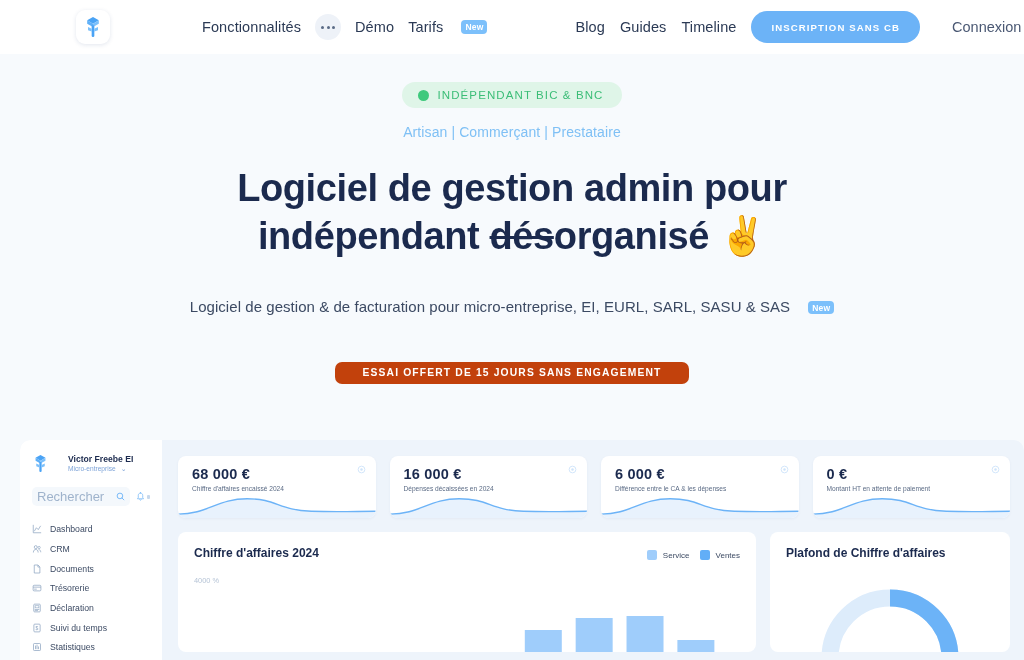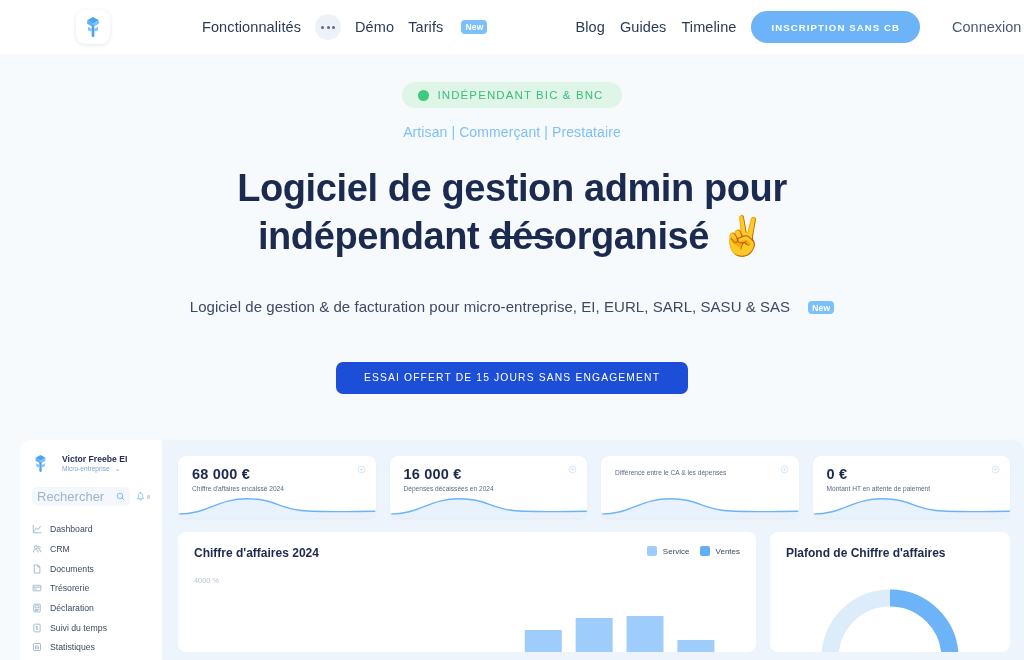--- a/index.html
+++ b/index.html
@@ -128,28 +128,28 @@
   }
   .struck { text-decoration: line-through; text-decoration-thickness: 3px; }
   .subtitle {
     margin-top: 37px;
     font-size: 15px;
     color: #3c4a63;
     letter-spacing: .05px;
   }
   .cta-main {
     margin-top: 47px;
-    background: #1d4ed8;
+    background: #c2410c;
     color: #ffffff;
     border: none;
     border-radius: 7px;
-    height: 32px;
+    height: 22px;
     padding: 0 28px;
     font-size: 10.3px;
-    font-weight: normal;
+    font-weight: bold;
     letter-spacing: 1.15px;
     cursor: pointer;
     font-family: "Liberation Sans", sans-serif;
   }
 
   
   .dash {
     position: absolute;
     left: 20px; top: 440px;
     width: 1004px; height: 260px;
@@ -157,21 +157,21 @@
     border-radius: 10px 10px 0 0;
     overflow: hidden;
   }
   .dash-side {
     width: 142px;
     background: #ffffff;
     padding: 14px 12px 0 12px;
     flex-shrink: 0;
     border-radius: 10px 0 0 0;
   }
-  .side-user { display: flex; align-items: center; gap: 13px; }
+  .side-user { display: flex; align-items: center; gap: 19px; }
   .side-user-txt { line-height: 1.25; }
   .side-user-name { font-size: 8.6px; font-weight: bold; color: #1b2a4e; }
   .side-user-sub { font-size: 6.6px; color: #7fa4d8; display:flex; align-items:center; gap:5px; }
   .chev { font-size: 7px; color: #7fa4d8; }
 
   .side-search-row { display: flex; align-items: center; gap: 6px; margin-top: 14px; }
   .side-search {
     flex: 1;
     height: 19px;
     background: #f4f8fc;
@@ -218,21 +218,21 @@
   .lower-row { display: flex; gap: 14px; margin-top: 14px; }
   .panel-ca {
     flex: 1;
     background: #ffffff;
     border-radius: 8px;
     padding: 14px 16px 0 16px;
     height: 120px;
     position: relative;
     overflow: hidden;
   }
-  .panel-head { display: flex; align-items: flex-start; justify-content: space-between; }
+  .panel-head { display: flex; align-items: flex-end; justify-content: space-between; }
   .panel-title { font-size: 12px; font-weight: bold; color: #1b2a4e; }
   .legend { display: flex; align-items: center; gap: 10px; }
   .legend-item { display: flex; align-items: center; gap: 6px; }
   .legend-sw { width: 10px; height: 10px; border-radius: 2px; display: block; }
   .legend-lb { font-size: 8px; color: #3c4a63; }
   .axis-lbl { font-size: 7.4px; color: #b6c4d6; margin-top: 16px; }
   .bars { position: absolute; left: 0; bottom: 0; width: 100%; height: 48px; }
 
   .panel-plaf {
     width: 240px;
@@ -437,20 +437,21 @@
           <circle cx="8" cy="8" r="6" fill="none" stroke="#cfe4fa" stroke-width="1.6"></circle>
           <circle cx="8" cy="8" r="2.2" fill="#cfe4fa"></circle>
         </svg>
         <svg class="kpi-spark" viewBox="0 0 200 28" preserveAspectRatio="none">
           <path d="M0 24 C30 24 40 8 70 8 C100 8 102 20 135 21 C165 22 180 21 200 21 L200 28 L0 28 Z" fill="#e8f2fd"></path>
           <path d="M0 24 C30 24 40 8 70 8 C100 8 102 20 135 21 C165 22 180 21 200 21" fill="none" stroke="#6cb3f7" stroke-width="1.4"></path>
         </svg>
       </div>
 
       <div class="kpi">
+        <div class="kpi-val">6 000 €</div>
         <div class="kpi-lbl">Différence entre le CA &amp; les dépenses</div>
         <svg class="kpi-ico" viewBox="0 0 16 16">
           <circle cx="8" cy="8" r="6" fill="none" stroke="#cfe4fa" stroke-width="1.6"></circle>
           <circle cx="8" cy="8" r="2.2" fill="#cfe4fa"></circle>
         </svg>
         <svg class="kpi-spark" viewBox="0 0 200 28" preserveAspectRatio="none">
           <path d="M0 24 C30 24 40 8 70 8 C100 8 102 20 135 21 C165 22 180 21 200 21 L200 28 L0 28 Z" fill="#e8f2fd"></path>
           <path d="M0 24 C30 24 40 8 70 8 C100 8 102 20 135 21 C165 22 180 21 200 21" fill="none" stroke="#6cb3f7" stroke-width="1.4"></path>
         </svg>
       </div>

